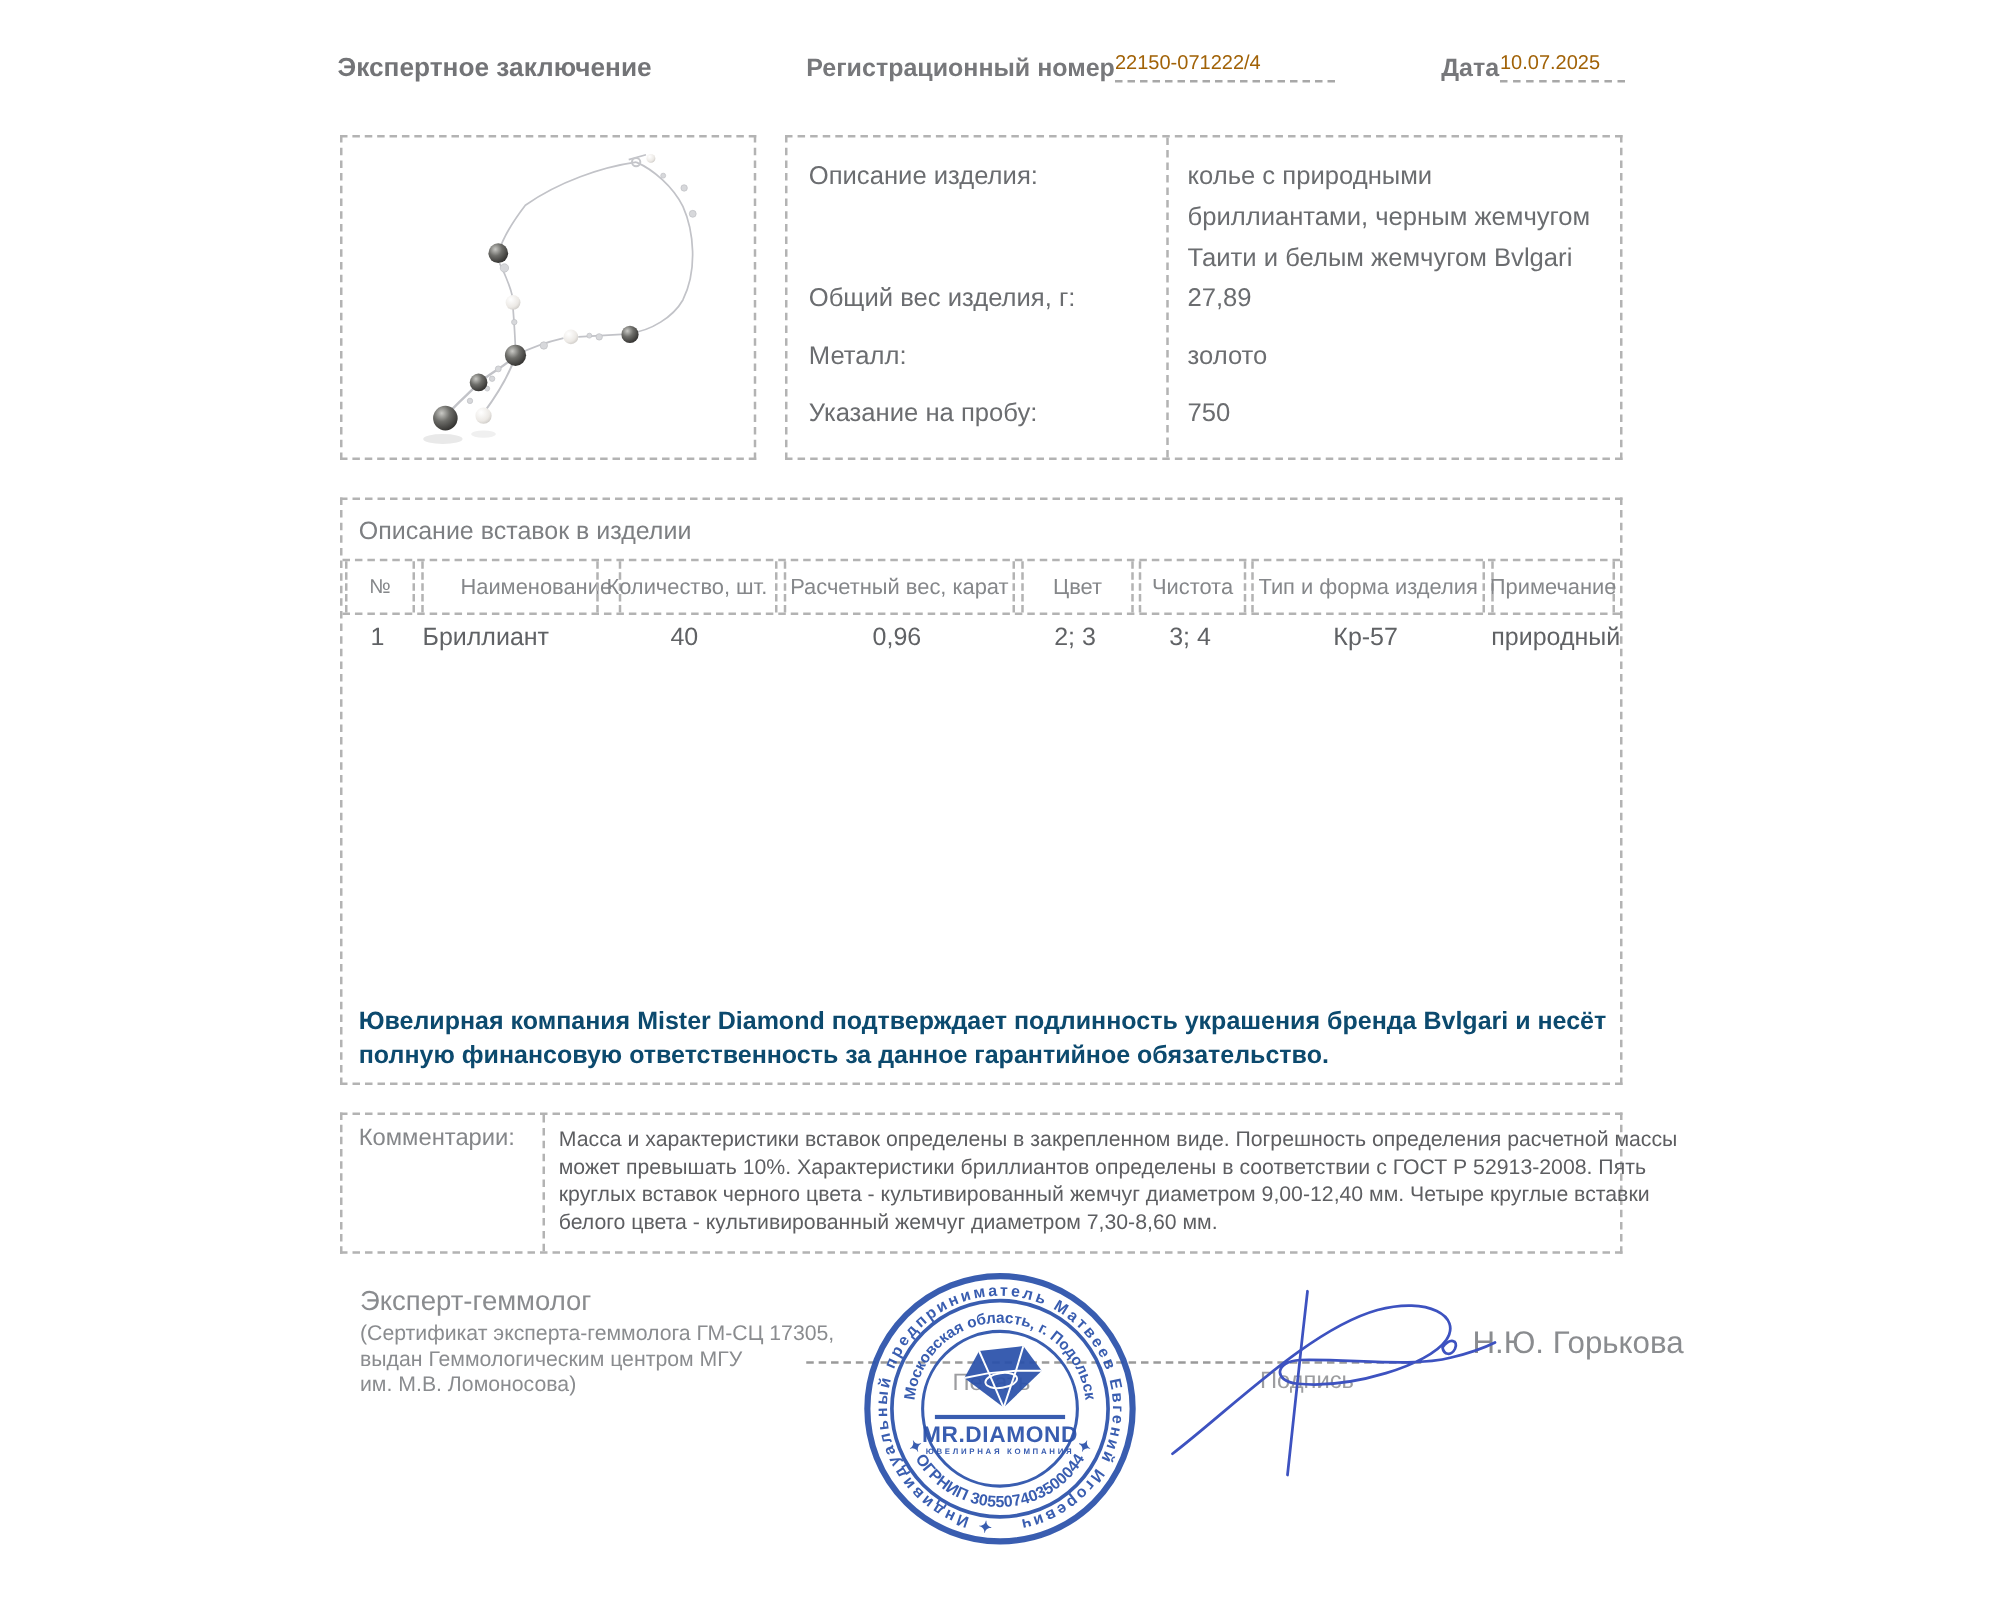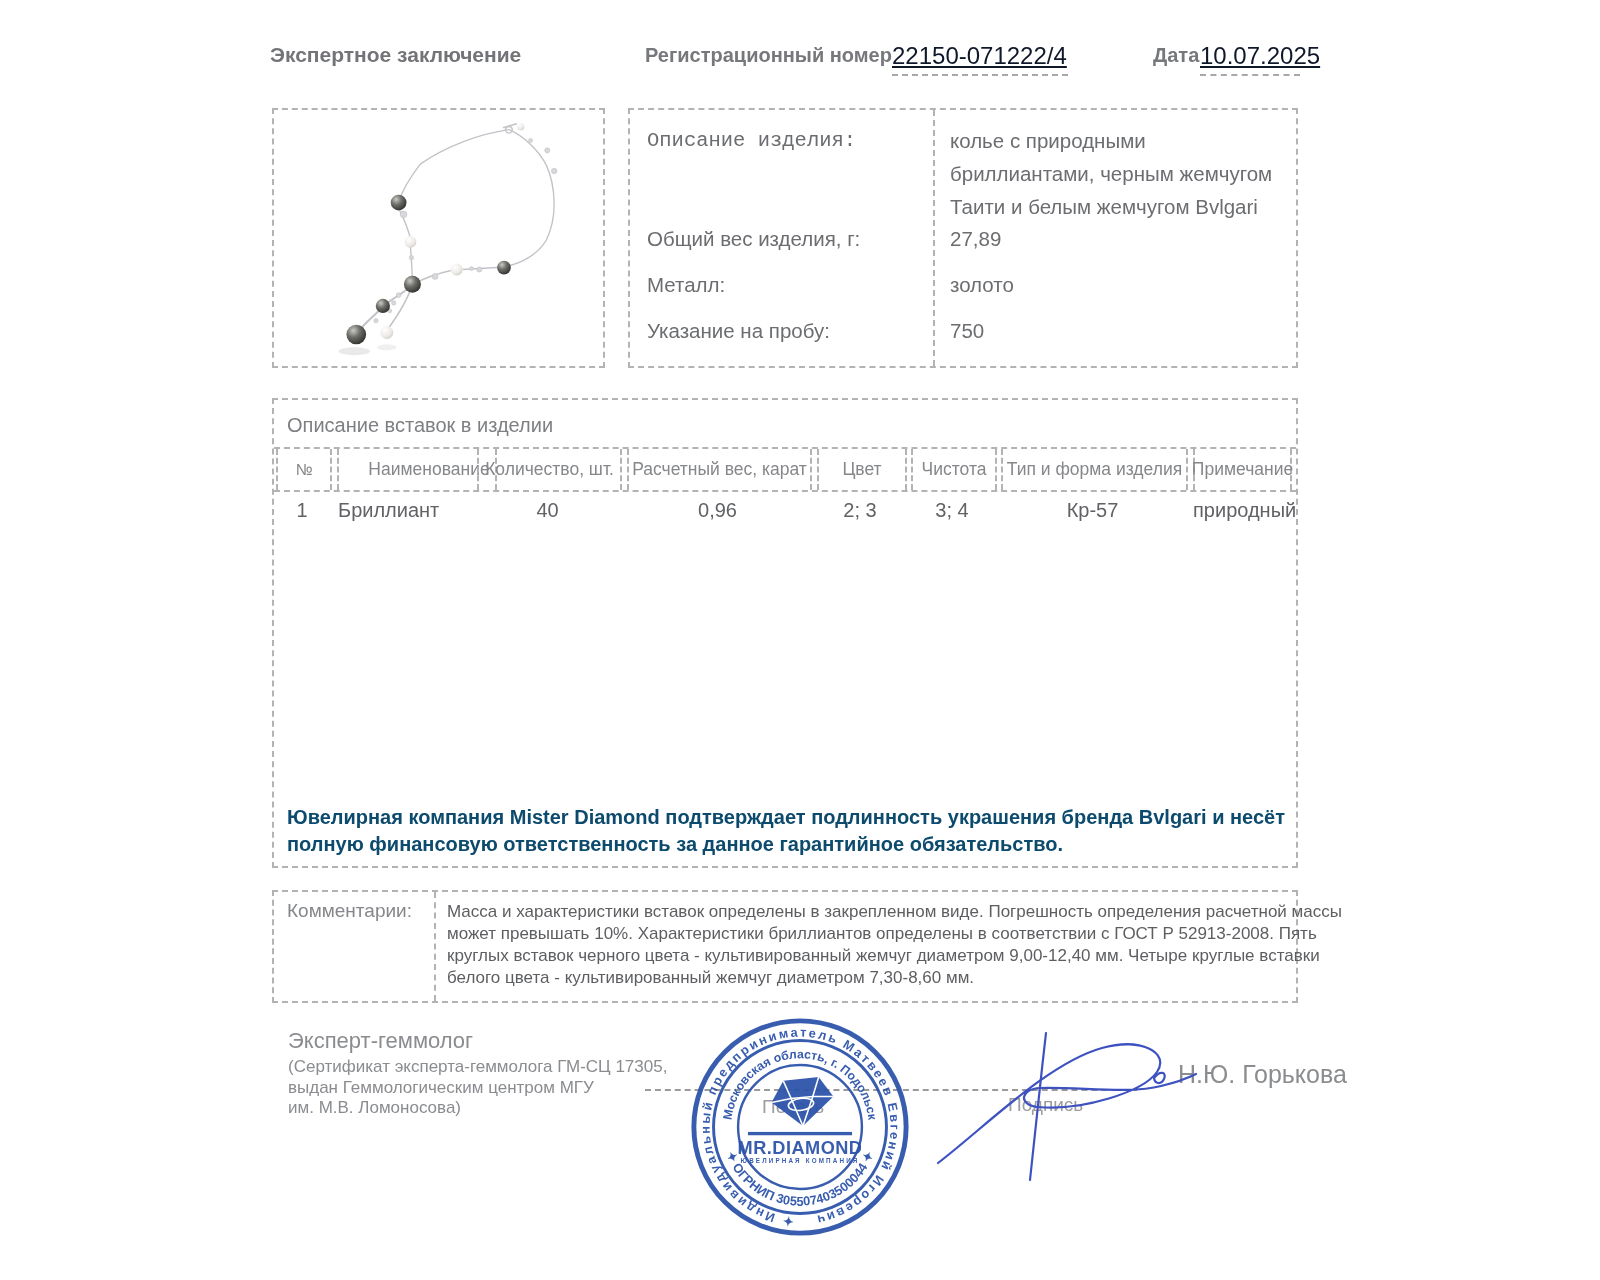--- a/index.html
+++ b/index.html
@@ -1,20 +1,20 @@
 <!DOCTYPE html>
 <html><head>
 <meta charset="utf-8">
 <style>
   html,body{margin:0;padding:0;background:#fff;}
   .page{position:relative;width:1600px;height:1280px;background:#ffffff;overflow:hidden;
         font-family:"Liberation Sans", sans-serif;}
   .abs{position:absolute;}
   .b-lab{font-weight:bold;color:#77787b;font-size:20px;}
-  .g-val{color:#0f172a;font-size:24px;text-decoration:underline;}
+  .g-val{color:#a16207;font-size:16px;}
   .dash-u{border-bottom:2px dashed #a8a8a8;padding-bottom:4px;}
   .dashbox{border:2px dashed #b3b3b3;}
   .desc-lab,.desc-val{color:#6b6d70;font-size:20.5px;line-height:33px;}
   .hcell{position:absolute;top:0;bottom:0;border-left:2px dashed #b3b3b3;border-right:2px dashed #b3b3b3;
          display:flex;align-items:center;justify-content:center;font-size:17.5px;color:#85878a;}
   .dcell{position:absolute;font-size:20px;color:#606265;text-align:center;}
   .cmt-line{position:absolute;left:173px;font-size:17px;color:#5d5e61;white-space:nowrap;}
   .small-grey{color:#8a8c8f;font-size:17px;line-height:20.5px;}
   .tag{color:#9c9da0;font-size:19px;}
 </style>
@@ -83,21 +83,21 @@
       <circle cx="185" cy="162" r="6" fill="url(#whitePearl)"></circle>
       <circle cx="140" cy="177" r="8.6" fill="url(#blackPearl)"></circle>
       <circle cx="110" cy="199" r="7.2" fill="url(#blackPearl)"></circle>
       <circle cx="83" cy="228" r="10" fill="url(#blackPearl)"></circle>
       <circle cx="114" cy="226" r="6.6" fill="url(#whitePearl)"></circle>
     </svg>
   </div>
 
   <div class="abs dashbox" style="left:628px;top:108px;width:666px;height:256px;">
     <div class="abs" style="left:303px;top:0;bottom:0;border-left:2px dashed #b3b3b3;"></div>
-    <div class="abs desc-lab" style="left:17px;top:14px;font-family:Liberation Mono, monospace;">Описание изделия:</div>
+    <div class="abs desc-lab" style="left:17px;top:14px;">Описание изделия:</div>
     <div class="abs desc-val" style="left:320px;top:14px;width:332px;">колье с природными бриллиантами, черным жемчугом Таити и белым жемчугом Bvlgari</div>
     <div class="abs desc-lab" style="left:17px;top:112px;">Общий вес изделия, г:</div>
     <div class="abs desc-val" style="left:320px;top:112px;">27,89</div>
     <div class="abs desc-lab" style="left:17px;top:158px;">Металл:</div>
     <div class="abs desc-val" style="left:320px;top:158px;">золото</div>
     <div class="abs desc-lab" style="left:17px;top:204px;">Указание на пробу:</div>
     <div class="abs desc-val" style="left:320px;top:204px;">750</div>
   </div>
 
   <div class="abs dashbox" style="left:272px;top:398px;width:1022px;height:466px;">

